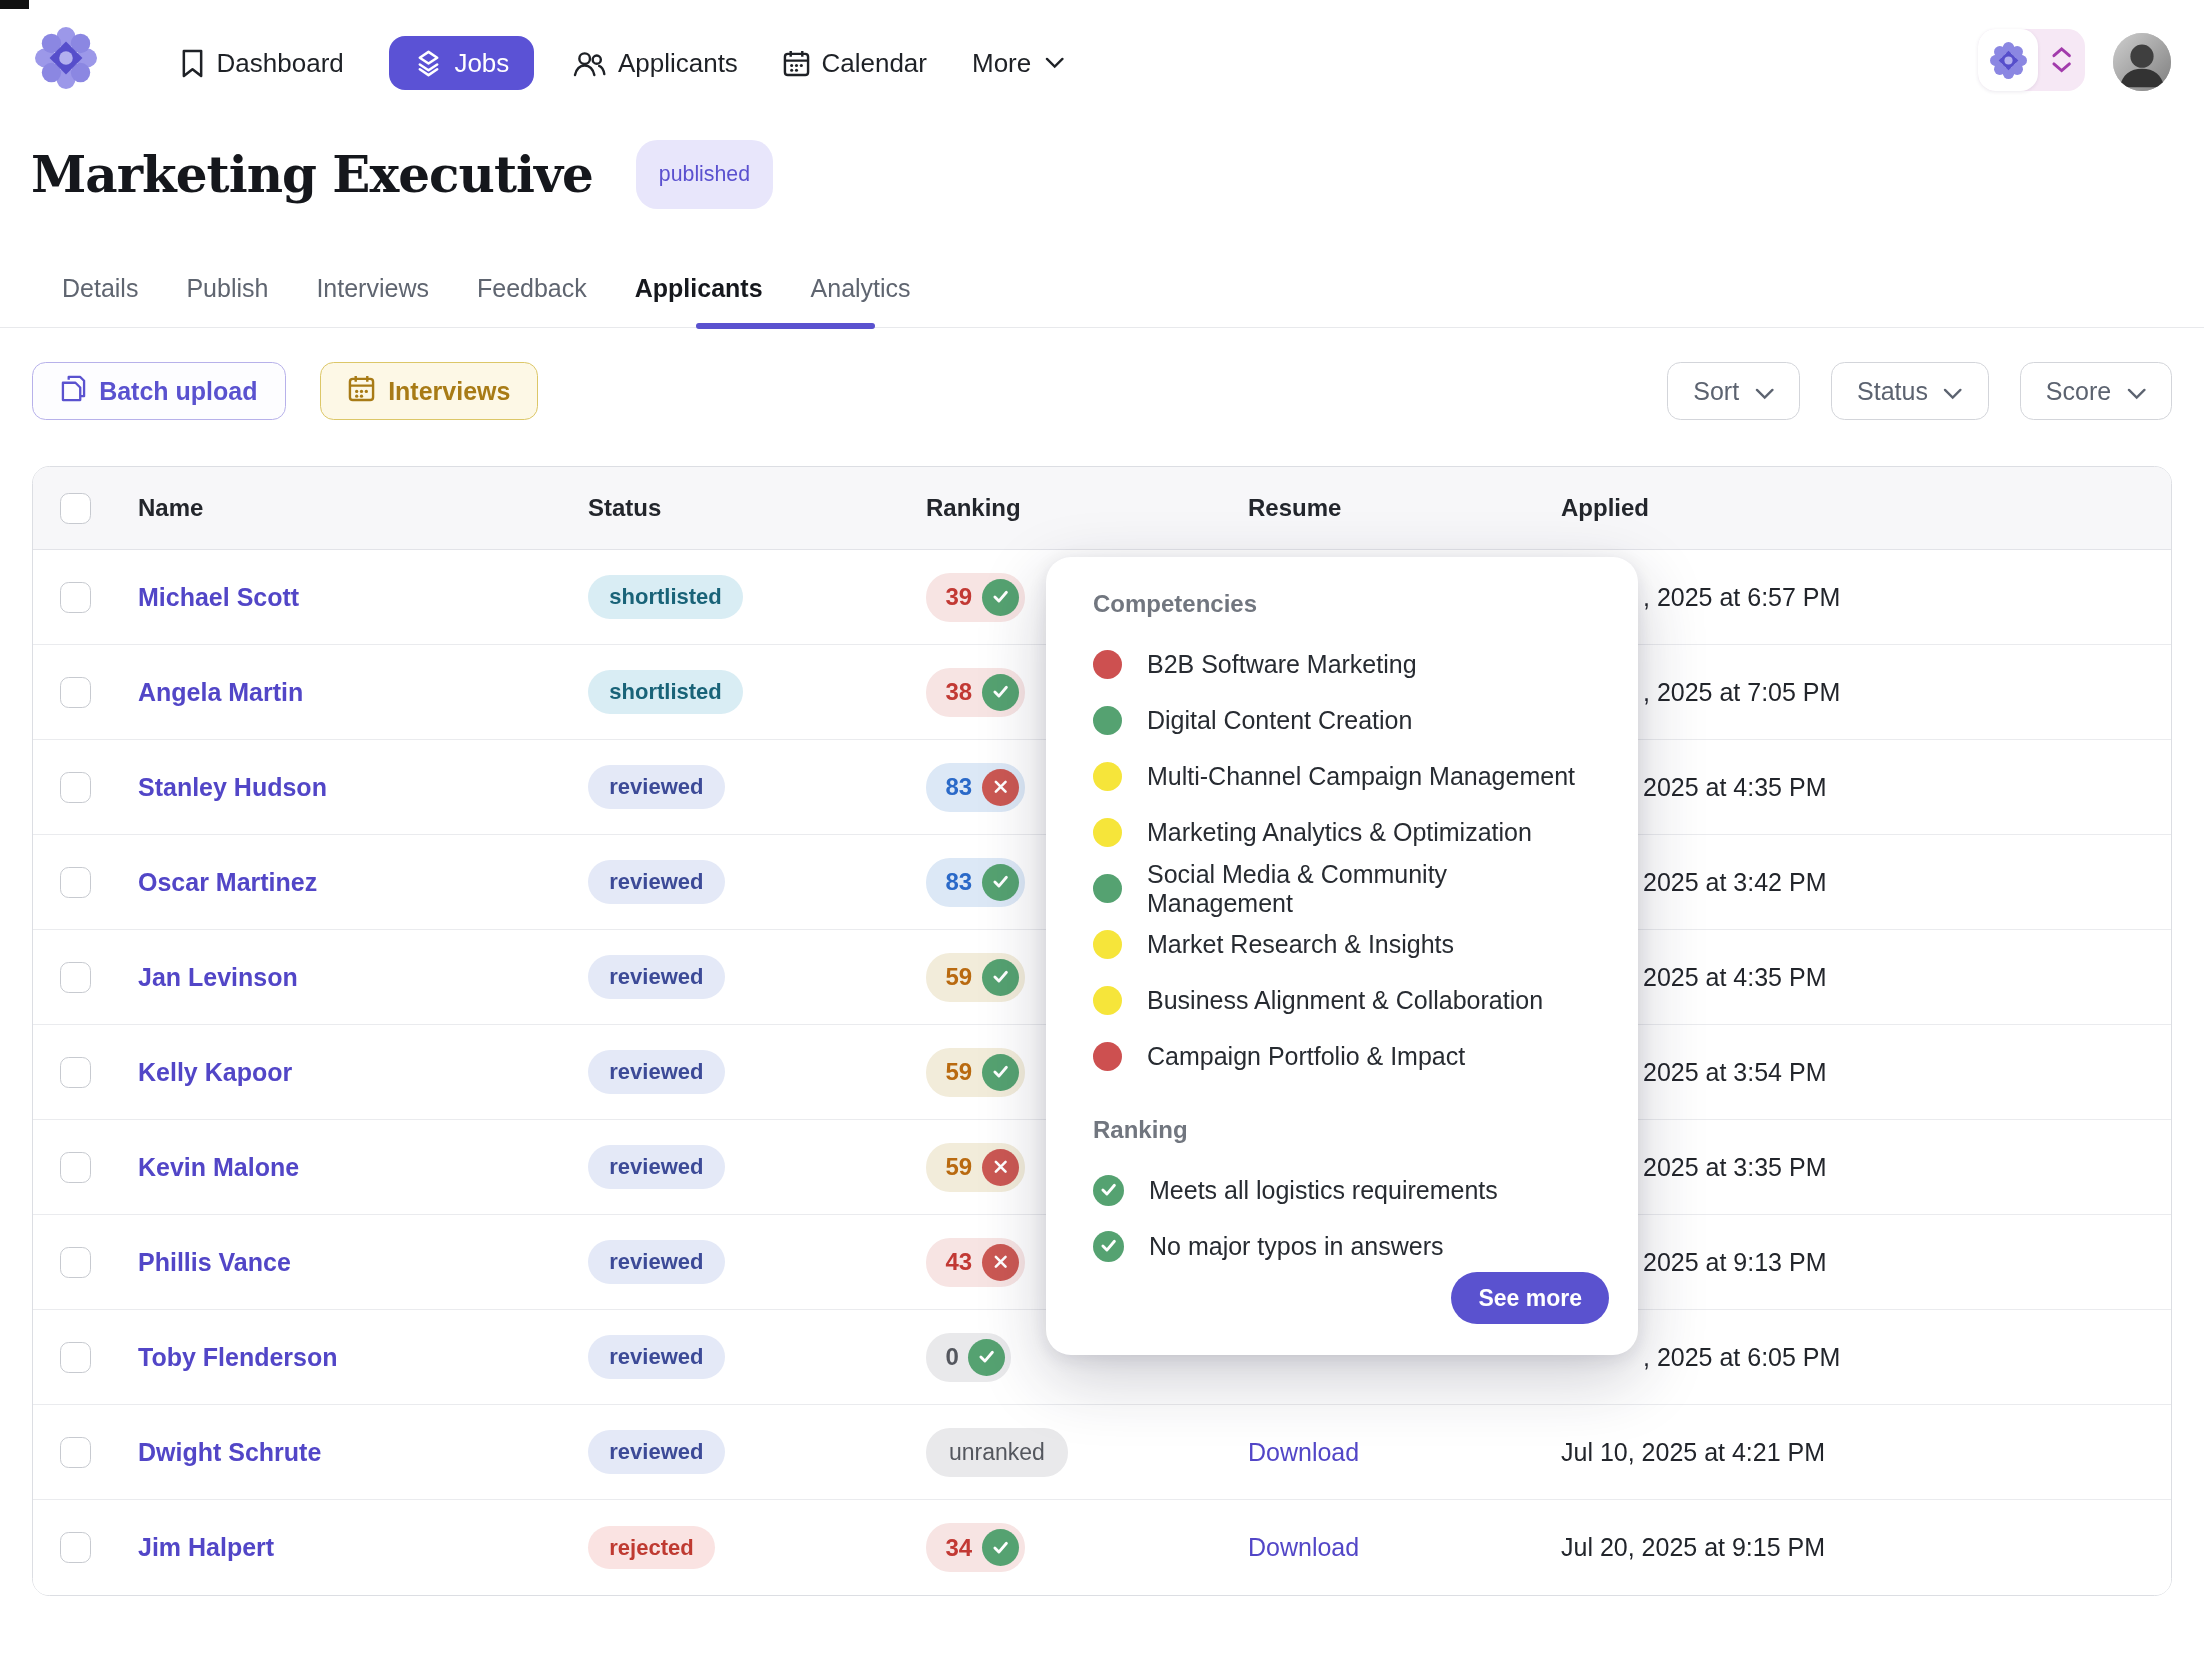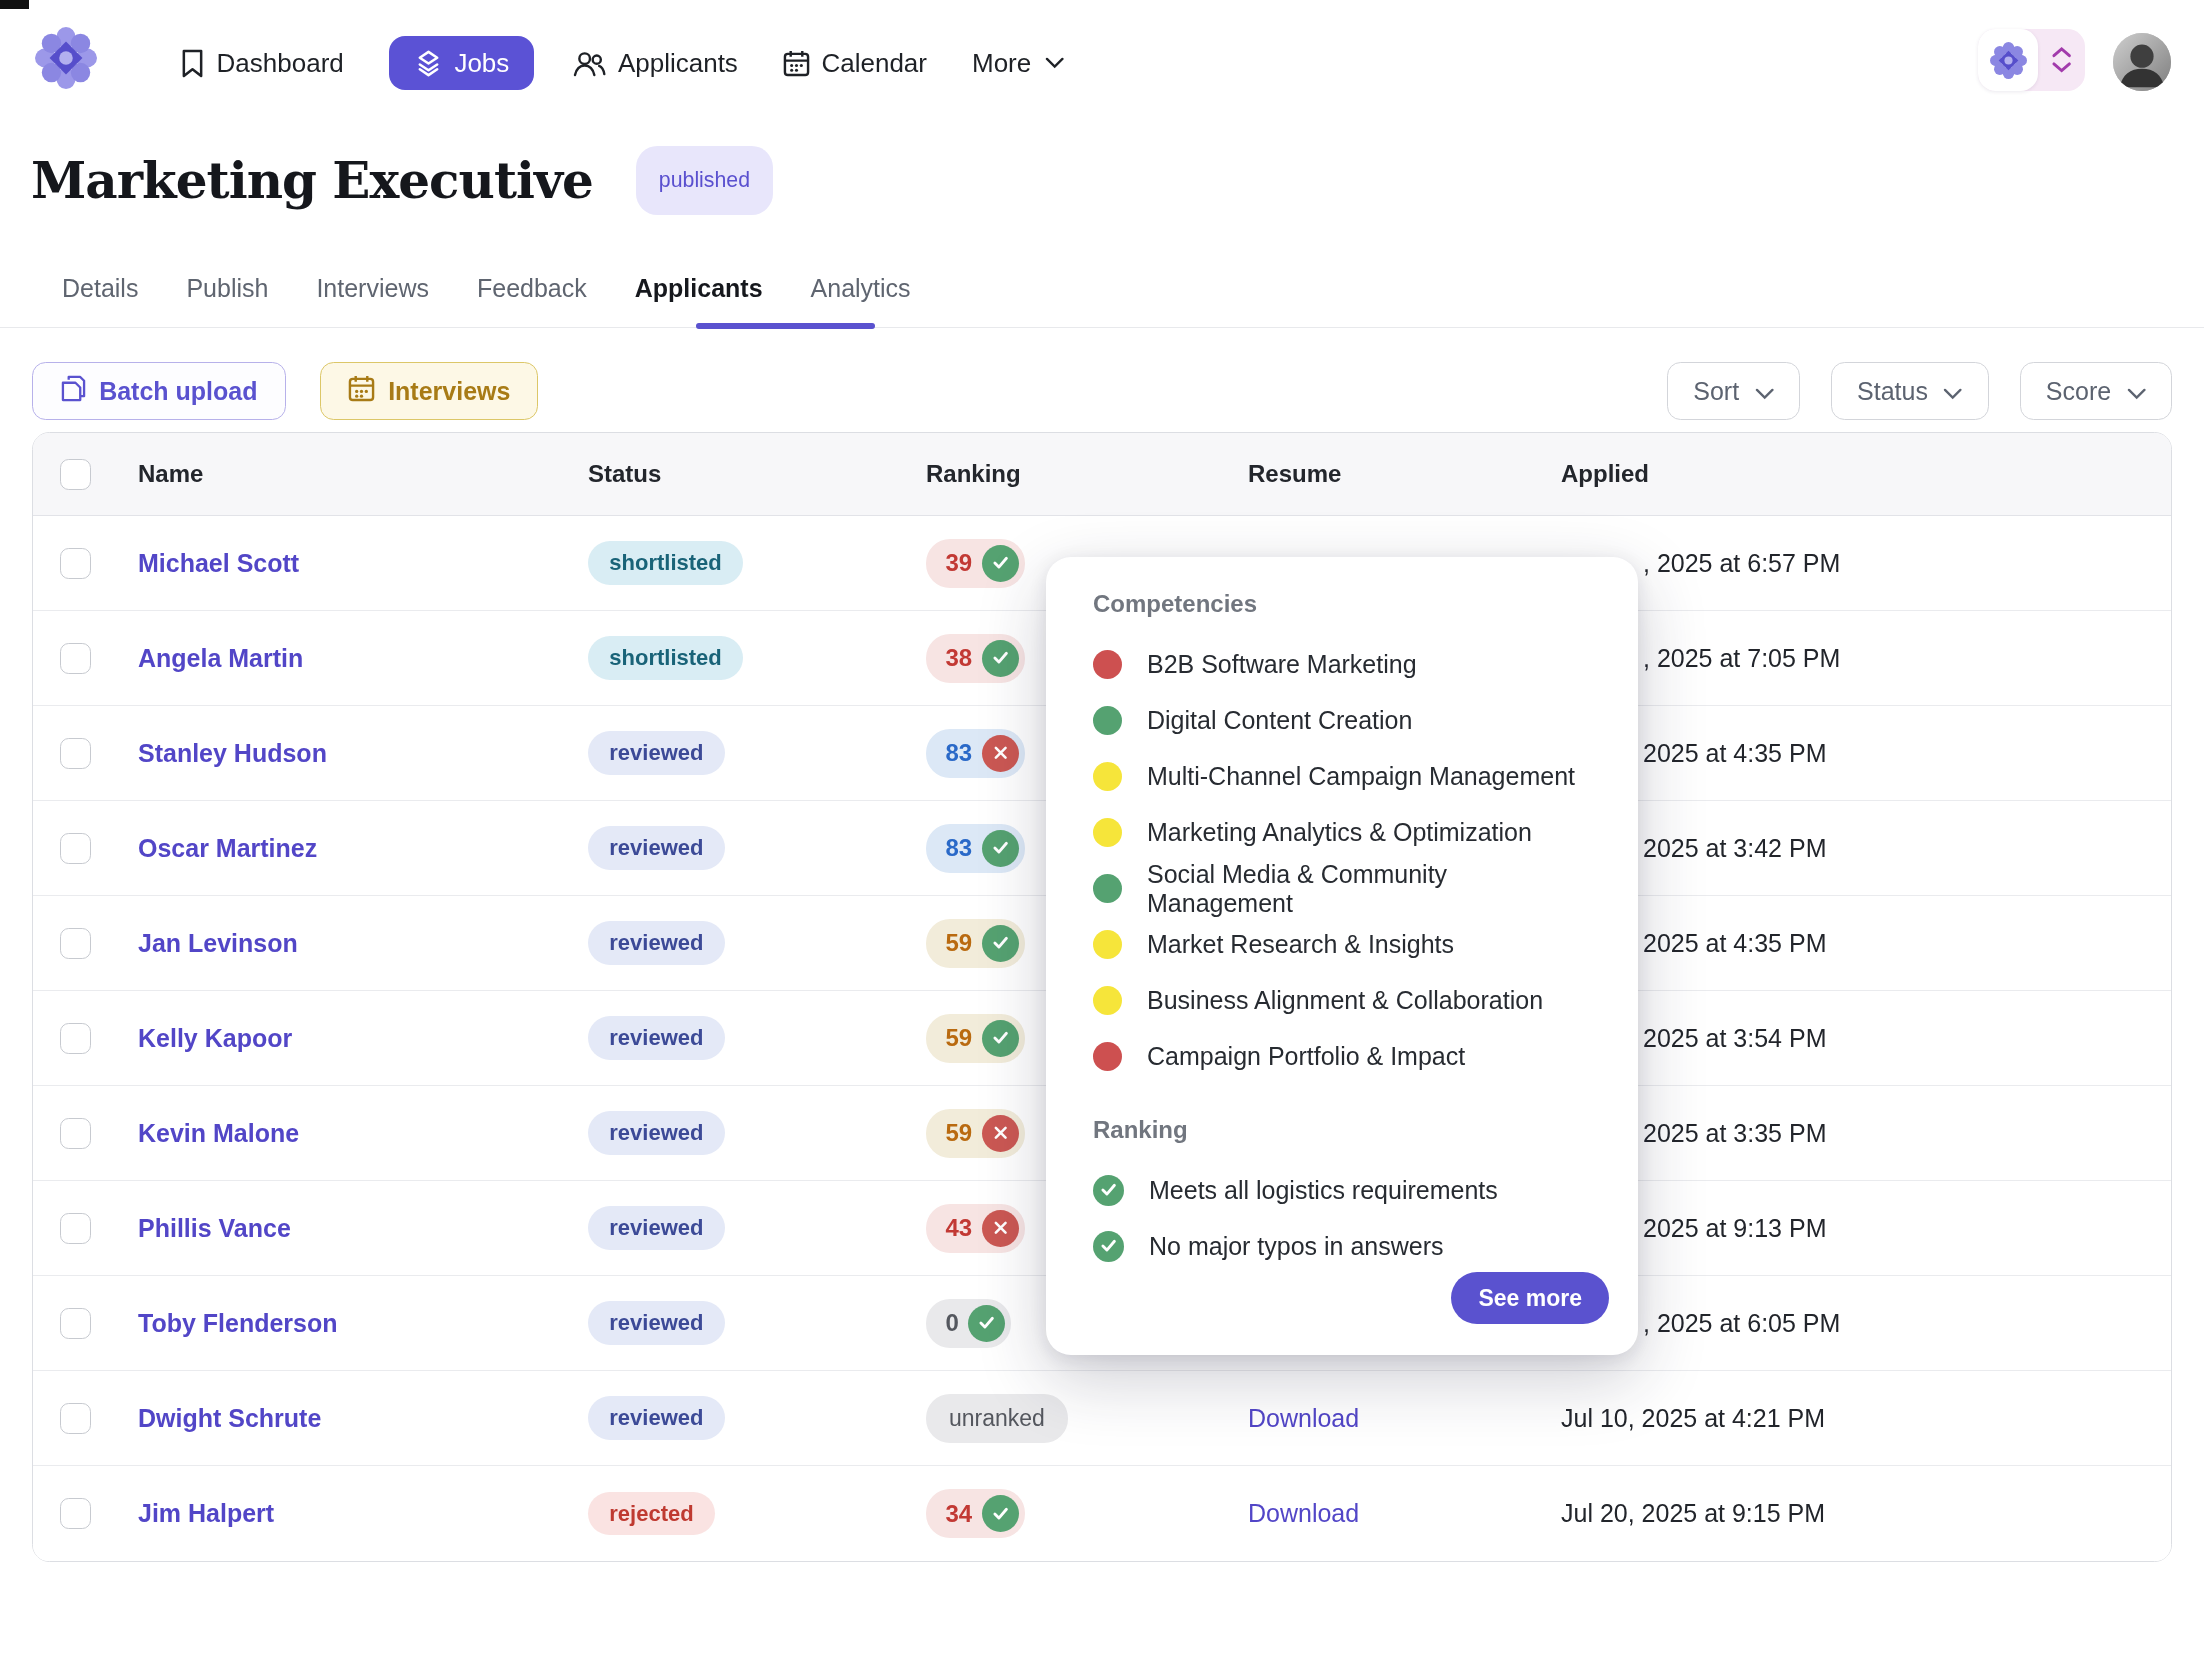--- a/index.html
+++ b/index.html
@@ -15,39 +15,39 @@
   .nav-item svg { display:block; }
   .nav-item.active { background:#5b52d5; color:#ffffff; border-radius:16px; height:54px; padding:0 25px; margin-right:39px; }
   .chev { margin-left:1.9px; }
 
   .switcher { position:absolute; left:1978px; top:29px; width:107px; height:62px; border-radius:17.5px; background:#f6e8f5; display:flex; align-items:center; }
   .switcher .sw-left { width:60px; height:62px; background:#ffffff; border-radius:17.5px; display:flex; align-items:center; justify-content:center; box-shadow:0 1px 3.9px rgba(60,40,90,.10); }
   .switcher .sw-right { flex:1; display:flex; flex-direction:column; align-items:center; gap:2.9px; }
   .avatar { position:absolute; left:2113px; top:33px; width:58px; height:58px; border-radius:50%; overflow:hidden; background:linear-gradient(135deg,#d9d9d9,#8f8f8f); }
 
   
-  .page-head { position:absolute; left:31px; top:146px; display:flex; align-items:center; gap:43px; }
+  .page-head { position:absolute; left:31px; top:140px; display:flex; align-items:center; gap:43px; }
   .page-title { font-family:"DejaVu Serif","Liberation Serif",serif; font-weight:700; font-size:50px; letter-spacing:-1px; color:#15171c; }
   .pub-badge { background:#e8e6fb; color:#5a50cf; font-size:21.3px; font-weight:500; padding:22px 23px; border-radius:21.3px; }
 
   .tabs { position:absolute; left:0; top:250px; width:2205px; height:78px; border-bottom:1.9px solid #e8e9ec; display:flex; align-items:center; padding-left:62px; gap:48px; }
   .tab { font-size:25px; color:#5f6570; cursor:pointer; }
   .tab.active { color:#16181d; font-weight:700; }
   .tab-underline { position:absolute; left:696px; bottom:-1.9px; width:179px; height:5.8px; border-radius:2.9px; background:#5a52cf; }
 
   
   .toolbar { position:absolute; left:32px; top:362px; width:2140px; height:58px; }
   .btn { display:inline-flex; align-items:center; justify-content:center; gap:13.6px; height:58px; border-radius:13.6px; font-size:25px; font-weight:600; cursor:pointer; background:#fff; }
   .btn-batch { position:absolute; left:0; width:254px; border:1.9px solid #b7b1ea; color:#5a52cf; background:#fdfdff;align-items:center; }
   .btn-interviews { position:absolute; left:288px; width:218px; border:1.9px solid #dcc768; color:#a87b16; background:#fdf8e6; }
   .filters { position:absolute; right:0; top:0; display:flex; gap:31px; }
   .btn-filter { border:1.9px solid #d3d5da; color:#5c6370; font-weight:400; padding:0 25px; gap:15.5px; }
 
   
-  .card { position:absolute; left:32px; top:432px; width:2140px; height:1130px; border:1.9px solid #dcdee3; border-radius:17.5px; background:#fff; }
+  .card { position:absolute; left:32px; top:466px; width:2140px; height:1130px; border:1.9px solid #dcdee3; border-radius:17.5px; background:#fff; }
   .thead { display:flex; align-items:center; height:83px; background:#f7f7f9; border-bottom:1.9px solid #e2e3e8; border-radius:15.5px 15.5px 0 0; font-size:24px; font-weight:700; color:#23262c; }
   .trow { display:flex; align-items:center; height:95px; border-bottom:1.9px solid #eaebee; font-size:25px; background:#fff; }
   .trow:last-child { border-bottom:none; border-radius:0 0 15.5px 15.5px; }
   .col-check { width:105px; padding-left:27px; }
   .col-name { width:450px; }
   .col-status { width:338px; }
   .col-rank { width:322px; }
   .col-resume { width:313px; }
   .col-applied { flex:1; }
   .checkbox { width:31px; height:31px; border:1.9px solid #c7cad0; border-radius:8.7px; background:#fff; }

